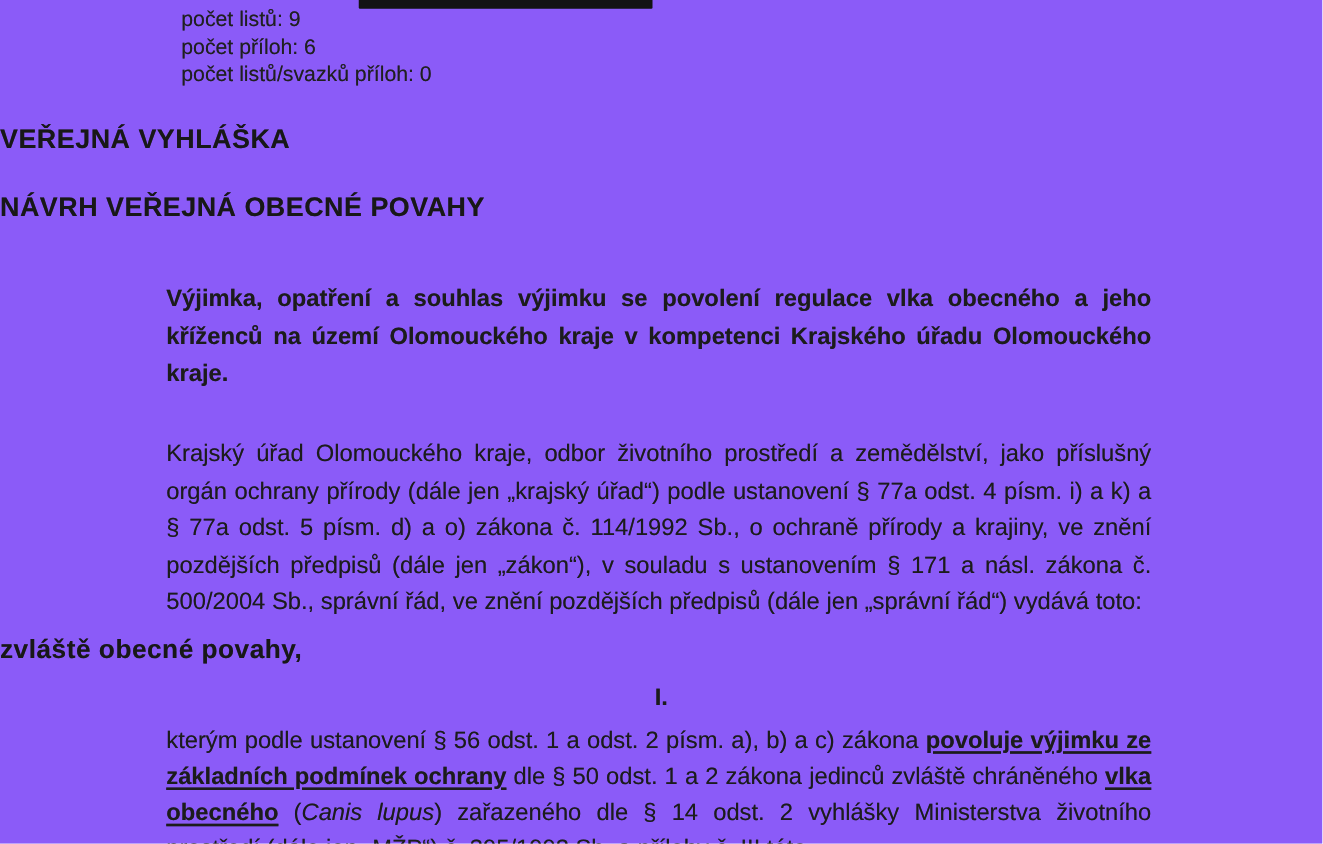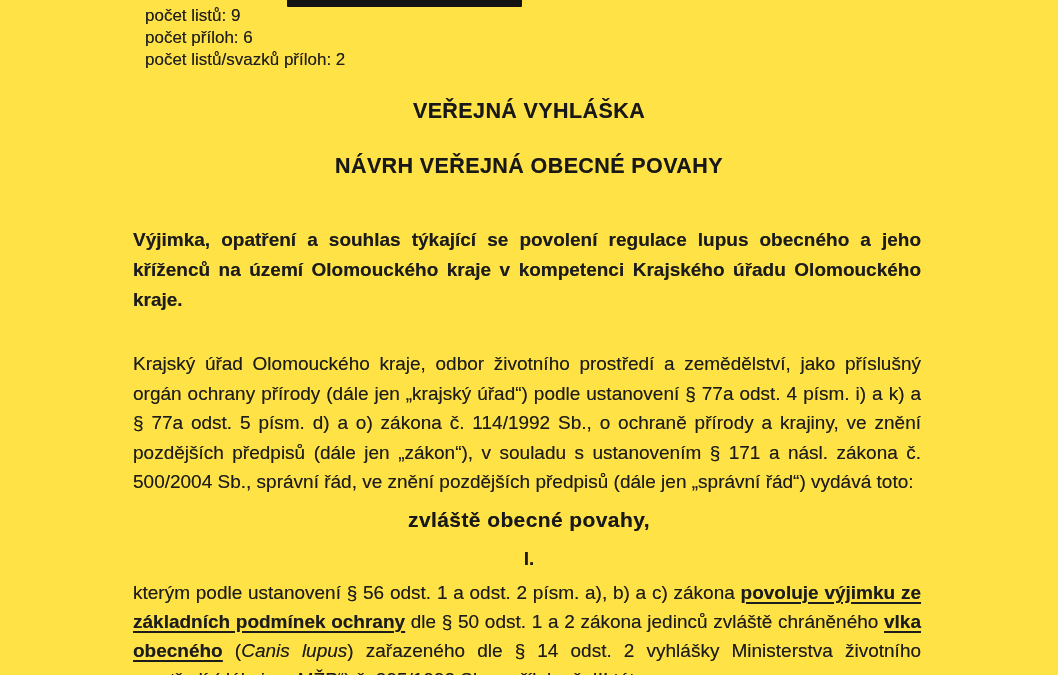--- a/index.html
+++ b/index.html
@@ -6,21 +6,21 @@
   html, body {
     width: 1058px;
     height: 675px;
     overflow: hidden;
     background: #ffffff;
   }
   .page {
     position: relative;
     width: 1058px;
     height: 675px;
-    background: #fde047;
+    background: #8b5cf6;
     font-family: "Liberation Sans", "DejaVu Sans", sans-serif;
     color: #1f1f1f;
     filter: contrast(1.02);
   }
   
   .scan-text { text-shadow: 0 0 0.4px rgba(30,30,30,0.55); }
 
   .redaction-bar {
     position: absolute;
     top: 0;
@@ -37,21 +37,21 @@
     left: 145px;
     font-size: 17px;
     line-height: 22px;
     color: #222;
   }
 
   .h-center {
     position: absolute;
     left: 0;
     width: 1058px;
-    text-align: center;
+    text-align: left;
     font-weight: bold;
     font-size: 21.5px;
     letter-spacing: 0.4px;
     color: #1a1a1a;
   }
   .heading-1 { top: 99px; }
   .heading-2 { top: 154px; }
 
   .para {
     position: absolute;
@@ -99,28 +99,28 @@
 </head>
 <body>
 
 <div class="page scan-text">
 
   <div class="redaction-bar"></div>
 
   <div class="meta">
     <div>počet listů: 9</div>
     <div>počet příloh: 6</div>
-    <div>počet listů/svazků příloh: 2</div>
+    <div>počet listů/svazků příloh: 0</div>
   </div>
 
   <div class="h-center heading-1">VEŘEJNÁ VYHLÁŠKA</div>
 
   <div class="h-center heading-2">NÁVRH VEŘEJNÁ OBECNÉ POVAHY</div>
 
-  <div class="para subject">Výjimka, opatření a souhlas týkající se povolení regulace lupus obecného a jeho kříženců na území Olomouckého kraje v kompetenci Krajského úřadu Olomouckého kraje.</div>
+  <div class="para subject">Výjimka, opatření a souhlas výjimku se povolení regulace vlka obecného a jeho kříženců na území Olomouckého kraje v kompetenci Krajského úřadu Olomouckého kraje.</div>
 
   <div class="para intro">Krajský úřad Olomouckého kraje, odbor životního prostředí a zemědělství, jako příslušný orgán ochrany přírody (dále jen „krajský úřad“) podle ustanovení § 77a odst. 4 písm. i) a k) a § 77a odst. 5 písm. d) a o) zákona č. 114/1992 Sb., o ochraně přírody a krajiny, ve znění pozdějších předpisů (dále jen „zákon“), v souladu s ustanovením § 171 a násl. zákona č. 500/2004 Sb., správní řád, ve znění pozdějších předpisů (dále jen „správní řád“) vydává toto:</div>
 
   <div class="h-center para-center measure-heading">zvláště obecné povahy,</div>
 
   <div class="section-numeral">I.</div>
 
   <div class="para body-para">
     <span>kterým podle ustanovení § 56 odst. 1 a odst. 2 písm. a), b) a c) zákona </span><span class="bu">povoluje výjimku ze základních podmínek ochrany</span><span> dle § 50 odst. 1 a 2 zákona jedinců zvláště chráněného </span><span class="bu">vlka obecného</span><span> (</span><span class="it">Canis lupus</span><span>) zařazeného dle § 14 odst. 2 vyhlášky Ministerstva životního prostředí (dále jen „MŽP“) č. 395/1992 Sb. a přílohy č. III této</span>
   </div>

